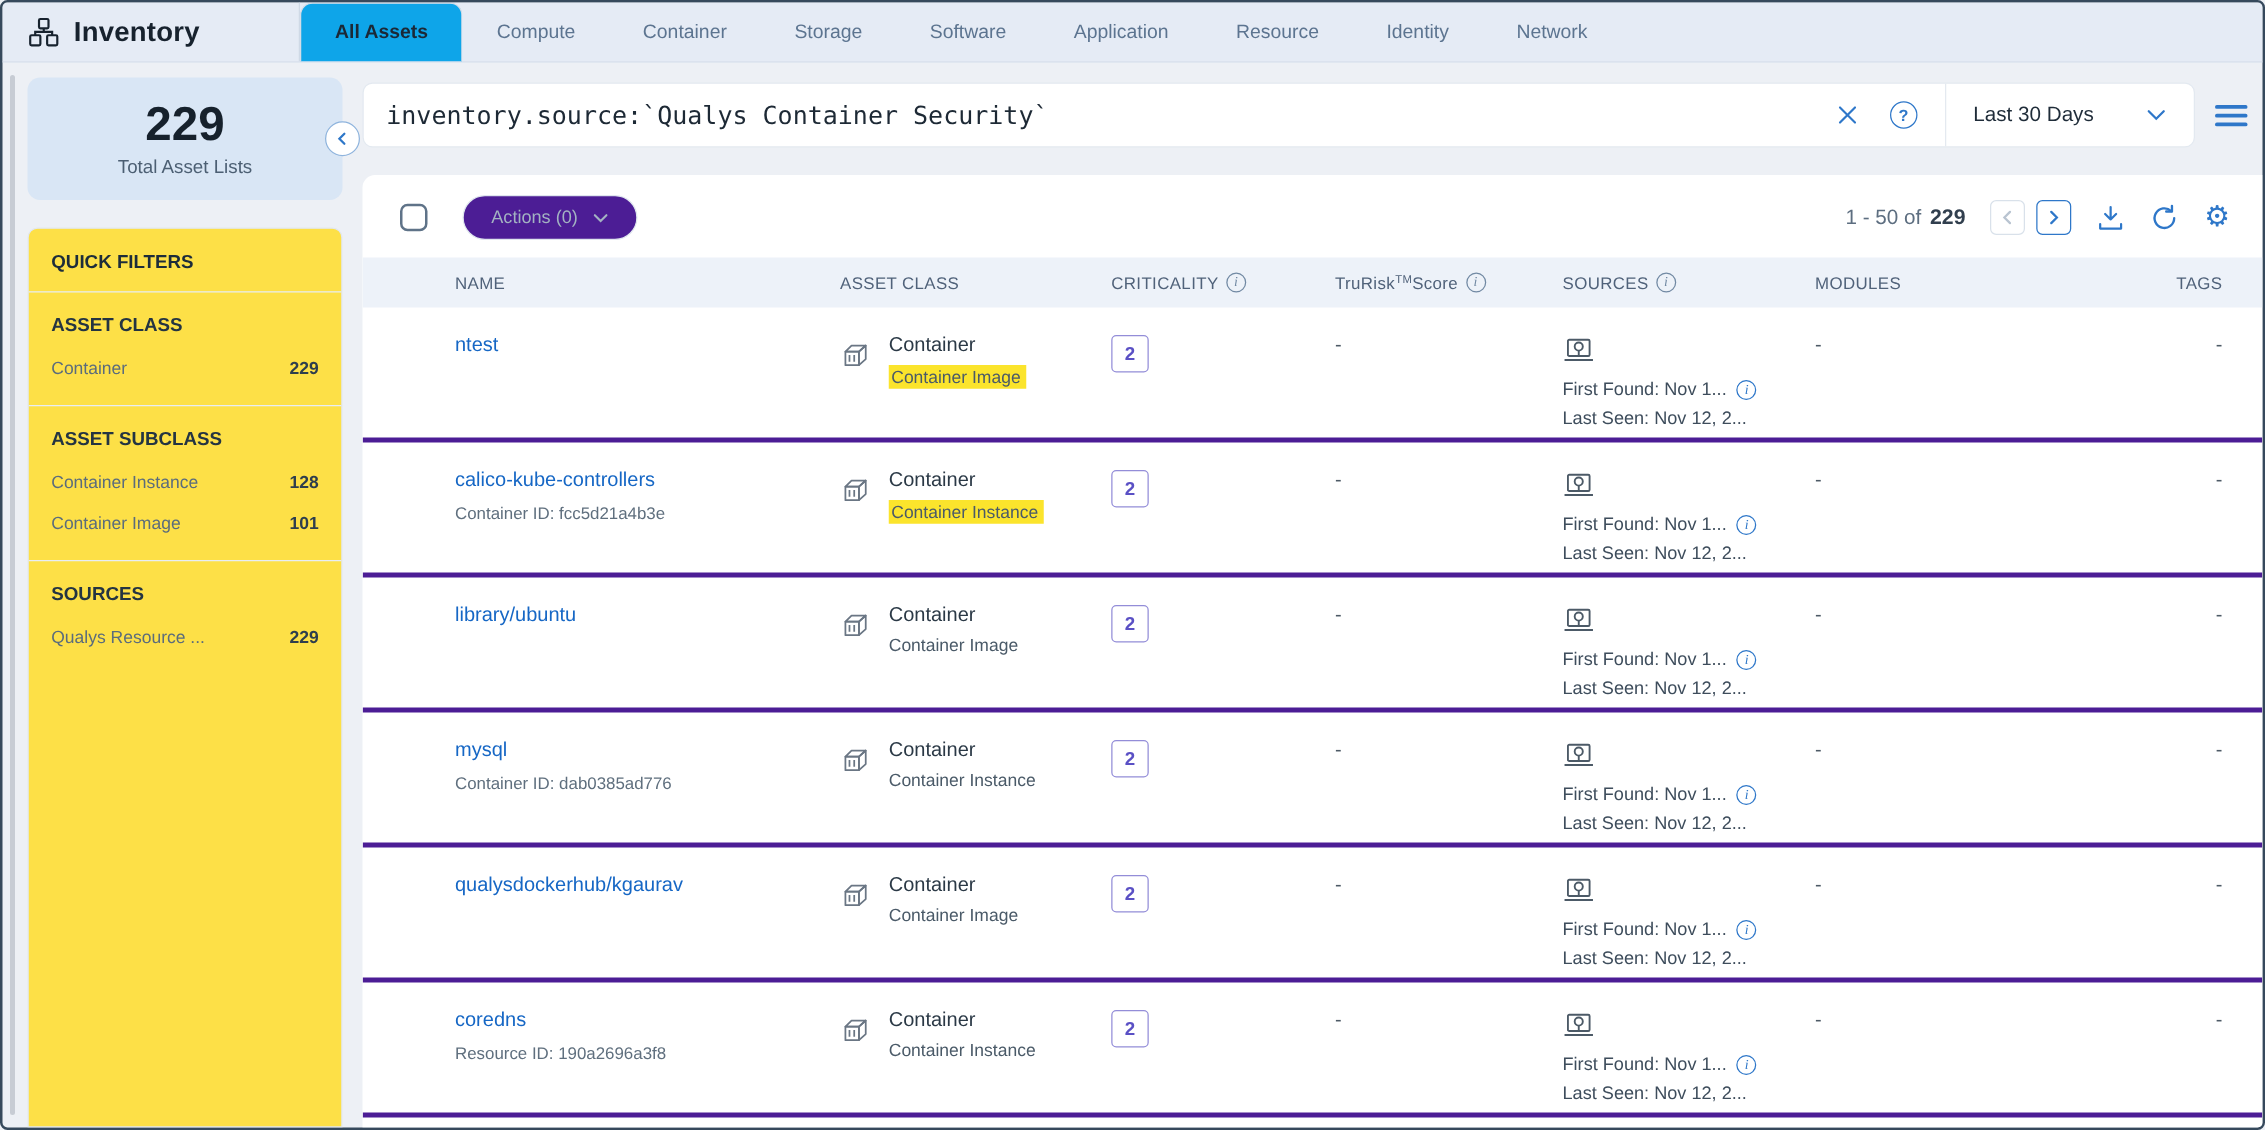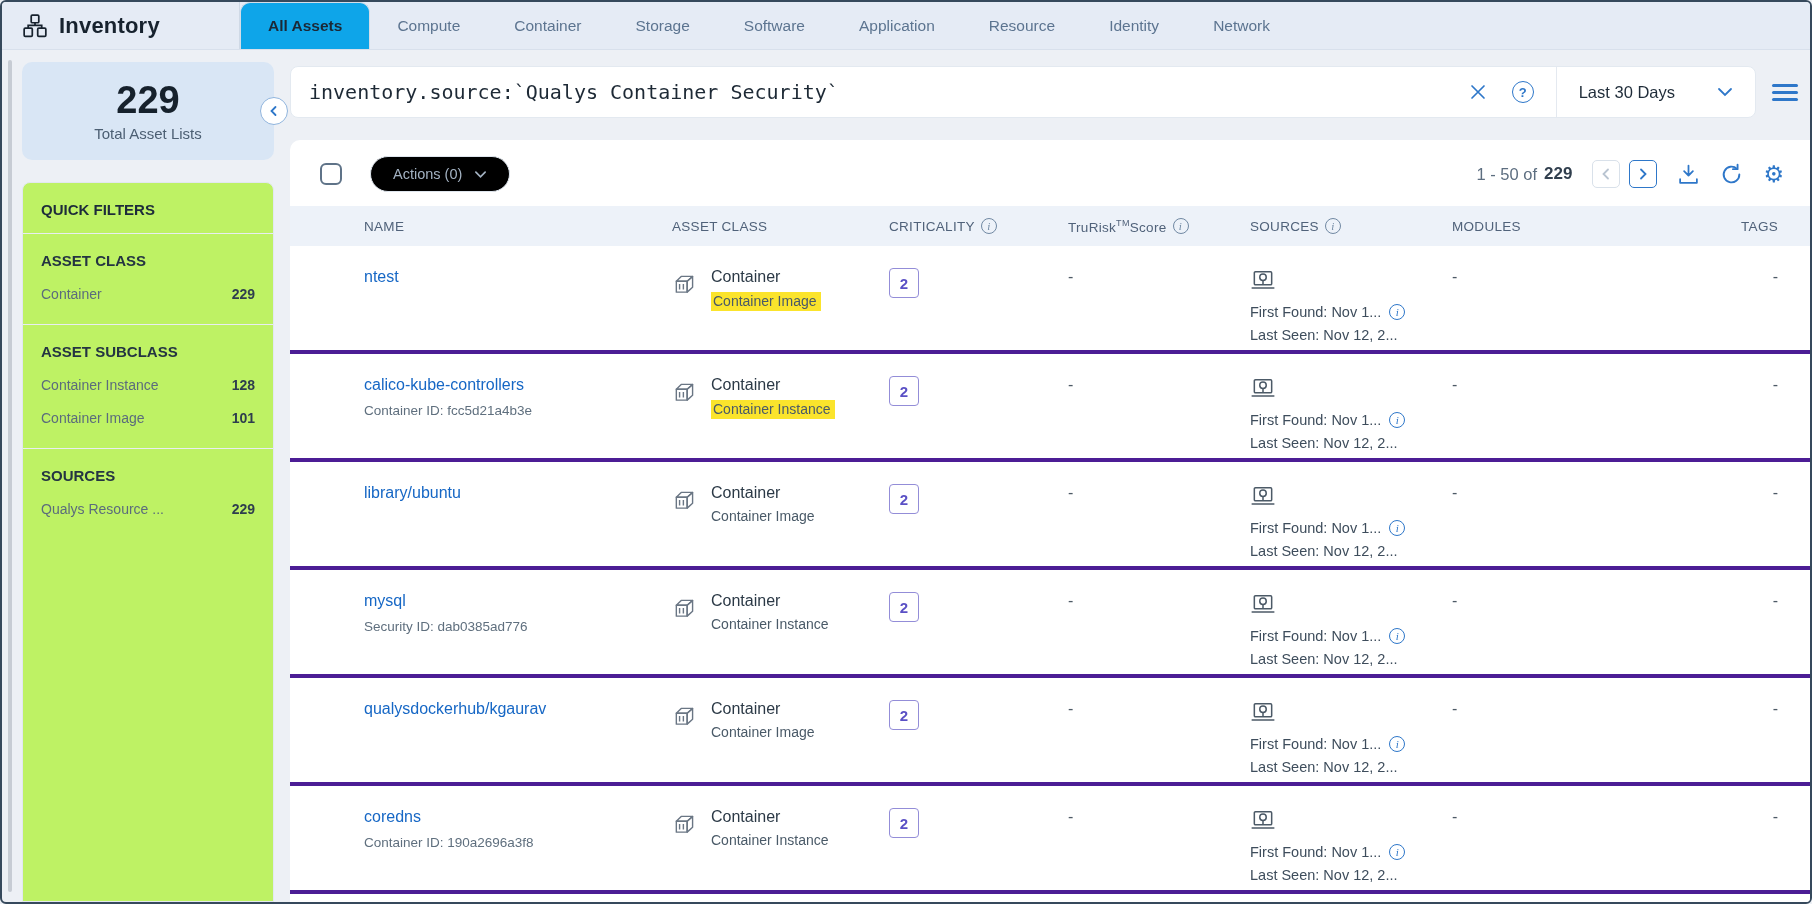--- a/index.html
+++ b/index.html
@@ -27,21 +27,21 @@
   .scroll-strip { position:absolute; left:6px; top:10px; bottom:10px; width:4px; background:#c7ccd4; border-radius:2px; }
 
   .sidebar { width:272px; flex-shrink:0; padding:12px 0 0 20px; display:flex; flex-direction:column; }
   .summary-card { position:relative; background:#d9e6f5; border-radius:10px; height:98px;
                   display:flex; flex-direction:column; justify-content:center; align-items:center; }
   .summary-count { font-size:38px; font-weight:700; color:#16212c; line-height:1.1; }
   .summary-label { font-size:15px; color:#4c5f73; margin-top:3px; }
   .collapse-btn { position:absolute; right:-14px; top:35px; width:28px; height:28px; border-radius:50%;
                   background:#fff; border:1px solid #8fb4dd; color:#2e77c9;
                   display:flex; align-items:center; justify-content:center; cursor:pointer; }
-  .filters-card { margin-top:22px; background:#bef264; border:1px solid #e2e8f0; border-radius:8px 8px 0 0; flex:1; }
+  .filters-card { margin-top:22px; background:#fde047; border:1px solid #e2e8f0; border-radius:8px 8px 0 0; flex:1; }
   .qf-header { padding:18px 18px 15px; font-size:15px; font-weight:700; color:#1d2c3a; border-bottom:1px solid #e8edf3; }
   .qf-section { padding:18px 18px 22px; border-bottom:1px solid #e8edf3; }
   .qf-title { font-size:15px; font-weight:700; color:#243442; }
   .qf-item { display:flex; justify-content:space-between; align-items:center; font-size:14px; color:#5b6c7c; margin-top:17px; cursor:pointer; }
   .qf-count { font-weight:700; color:#2e3e4d; }
 
   .main { flex:1; display:flex; flex-direction:column; margin-left:16px; min-width:0; }
 
   
   .search-row { display:flex; align-items:center; margin-top:16px; padding-right:12px; }
@@ -56,21 +56,21 @@
   .range-select { display:flex; align-items:center; padding:0 22px; gap:42px; cursor:pointer; }
   .range-label { font-size:16.5px; color:#1f2c39; }
   .hamburger { margin-left:16px; width:26px; cursor:pointer; }
   .hamburger span { display:block; height:3px; background:#2e77c9; border-radius:2px; margin:4px 0; }
 
   
   .table-card { margin-top:22px; background:#fff; border-radius:10px 0 0 0; flex:1; overflow:hidden; display:flex; flex-direction:column; }
   .toolbar { display:flex; align-items:center; padding:16px 26px 14px 30px; }
   .row-checkbox { width:22px; height:22px; border:2px solid #5f7388; border-radius:6px; background:#fff; cursor:pointer; }
   .actions-btn { margin-left:28px; display:flex; align-items:center; gap:12px; border:1px solid #dfe6ee;
-                 background:#000000; color:#a3b2c2; font-size:14.5px; padding:9px 22px; border-radius:20px; cursor:default; }
+                 background:#4c1d95; color:#a3b2c2; font-size:14.5px; padding:9px 22px; border-radius:20px; cursor:default; }
   .toolbar-spacer { flex:1; }
   .page-range { font-size:16.5px; color:#5d6e80; }
   .page-total { font-size:17px; font-weight:700; color:#313f4e; margin-left:7px; }
   .pg-btn { width:28px; height:28px; border-radius:5px; display:flex; align-items:center; justify-content:center; cursor:pointer; background:#fff; }
   .pg-prev { border:1px solid #d9e1ea; color:#b9c4d1; margin-left:20px; }
   .pg-next { border:1px solid #2e77c9; color:#2e77c9; margin-left:9px; }
   .tool-icon { margin-left:20px; color:#2e77c9; cursor:pointer; }
   .gear { font-family:"DejaVu Sans", sans-serif; font-size:23px; line-height:1; color:#2e77c9; }
   .gear::before { content:"⚙"; }
 
@@ -409,21 +409,21 @@
       </div>
     </div>
     <div class="c-mod"><span class="dash">-</span></div>
     <div class="c-tags"><span class="dash">-</span></div>
   </div>
 
   <div class="trow">
     <div class="c-check"></div>
     <div class="c-name">
       <div class="name-link">mysql</div>
-      <div class="sub-id">Security ID: dab0385ad776</div>
+      <div class="sub-id">Container ID: dab0385ad776</div>
     </div>
     <div class="c-class class-cell">
       <span class="cube-icon">
         <svg width="26" height="26" viewBox="0 0 24 24" fill="none" stroke="currentColor" stroke-width="1.3" stroke-linejoin="round">
           <path d="M4 9.5v10h10v-10z"></path>
           <path d="M4 9.5l4.5-4.5H19L14 9.5z"></path>
           <path d="M14 9.5L19 5v10l-5 4.5z"></path>
           <path d="M7 12v5M10.5 12v5"></path>
         </svg>
       </span>
@@ -497,21 +497,21 @@
       </div>
     </div>
     <div class="c-mod"><span class="dash">-</span></div>
     <div class="c-tags"><span class="dash">-</span></div>
   </div>
 
   <div class="trow">
     <div class="c-check"></div>
     <div class="c-name">
       <div class="name-link">coredns</div>
-      <div class="sub-id">Container ID: 190a2696a3f8</div>
+      <div class="sub-id">Resource ID: 190a2696a3f8</div>
     </div>
     <div class="c-class class-cell">
       <span class="cube-icon">
         <svg width="26" height="26" viewBox="0 0 24 24" fill="none" stroke="currentColor" stroke-width="1.3" stroke-linejoin="round">
           <path d="M4 9.5v10h10v-10z"></path>
           <path d="M4 9.5l4.5-4.5H19L14 9.5z"></path>
           <path d="M14 9.5L19 5v10l-5 4.5z"></path>
           <path d="M7 12v5M10.5 12v5"></path>
         </svg>
       </span>

